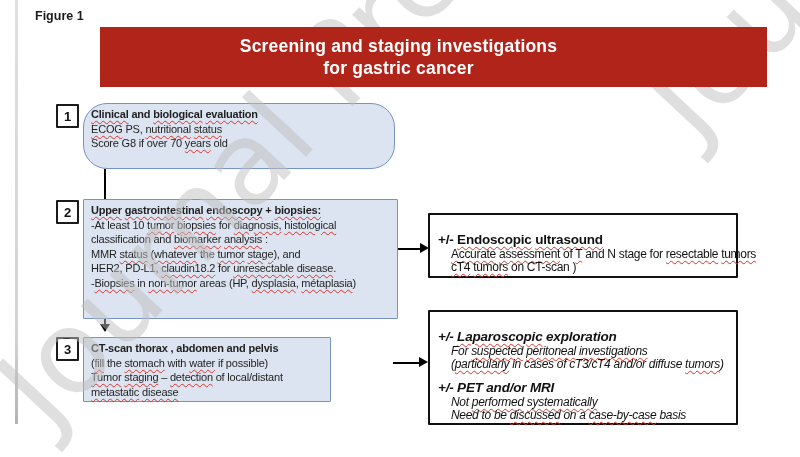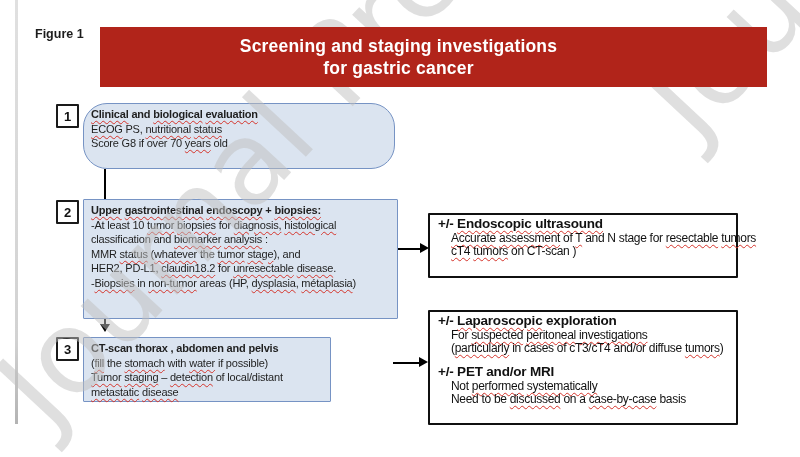--- a/index.html
+++ b/index.html
@@ -2,21 +2,21 @@
 <html style="--banner_bg: #b1241a; --banner_text: #ffffff; --box_fill: #dbe4f0; --box_border: #7693c4; --black_border: #101010; --squiggle: #d5342b; --text_color: #1f1f1f; --watermark_color: #c0c0c0;"><head>
 <meta charset="utf-8">
 <style>
   html,body{margin:0;padding:0;background:#ffffff;}
   .stage{position:relative;width:800px;height:457px;background:#fff;overflow:hidden;
          font-family:"Liberation Sans",sans-serif;color:var(--text_color,#222);}
 
   .page-edge{position:absolute;left:15px;top:0;width:3px;height:424px;
              background:linear-gradient(#e0e0e0,#d2d2d2 80%,#b3b3b3);}
 
-  .figure-label{position:absolute;left:35px;top:27px;font-size:12.5px;font-weight:bold;color:#1c1c1c;}
+  .figure-label{position:absolute;left:35px;top:9px;font-size:12.5px;font-weight:bold;color:#1c1c1c;}
 
   .banner{position:absolute;left:100px;top:27px;width:667px;height:60px;
           background:var(--banner_bg,#b1241a);color:var(--banner_text,#fff);
           display:flex;flex-direction:column;justify-content:center;align-items:center;
           padding-right:70px;box-sizing:border-box;z-index:6;}
   .banner-line{font-size:17.5px;font-weight:bold;line-height:22px;letter-spacing:.2px;}
 
   .bluebox{position:absolute;background:var(--box_fill,#dbe4f0);
            border:1.6px solid var(--box_border,#7693c4);box-sizing:border-box;
            padding:3px 7px;z-index:2;border-radius:1px;}
@@ -25,23 +25,23 @@
   .box-3{left:83px;top:337px;width:248px;height:65px;}
 
   .badge{position:absolute;width:19px;height:20px;background:#fff;border:2px solid #1a1a1a;
          display:flex;align-items:center;justify-content:center;font-size:13px;font-weight:bold;
          z-index:2;border-radius:1px;color:#111;}
   .badge-1{left:56px;top:104px;}
   .badge-2{left:56px;top:200px;}
   .badge-3{left:56px;top:337px;}
 
   .blackbox{position:absolute;background:#fff;border:2.4px solid var(--black_border,#101010);
-            box-sizing:border-box;padding:0 8px;z-index:2;border-radius:1px;}
+            box-sizing:border-box;padding:16px 8px;z-index:2;border-radius:1px;}
   .rbox-1{left:428px;top:213px;width:310px;height:65px;}
-  .rbox-2{left:428px;top:310px;width:310px;height:115px;}
+  .rbox-2{left:428px;top:310px;width:310px;height:115px;font-style:italic;}
 
   
   .bluebox .ln{font-size:11px;line-height:14.6px;letter-spacing:-0.2px;white-space:nowrap;color:#1f1f1f;}
   .bluebox .ln.t{font-weight:bold;}
   .blackbox .ln{font-size:12px;line-height:13px;letter-spacing:-0.3px;white-space:nowrap;color:#111;}
   .blackbox .ln.h{font-size:13.5px;font-weight:bold;line-height:17px;letter-spacing:-0.2px;}
   .blackbox .ln.ind{padding-left:13px;}
   .ln.gap{height:8px;}
   .sq{text-decoration:underline;text-decoration-style:wavy;
       text-decoration-color:var(--squiggle,#d5342b);text-decoration-thickness:1px;

